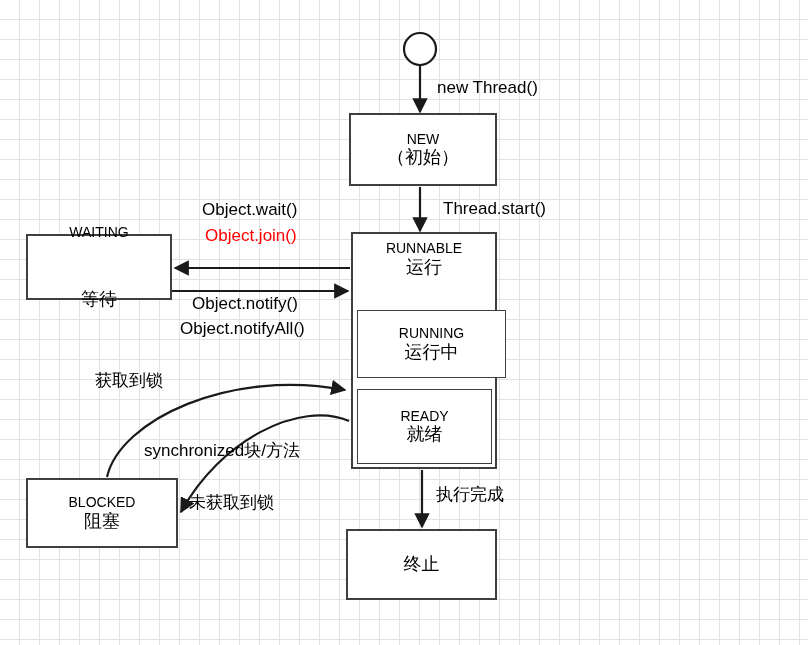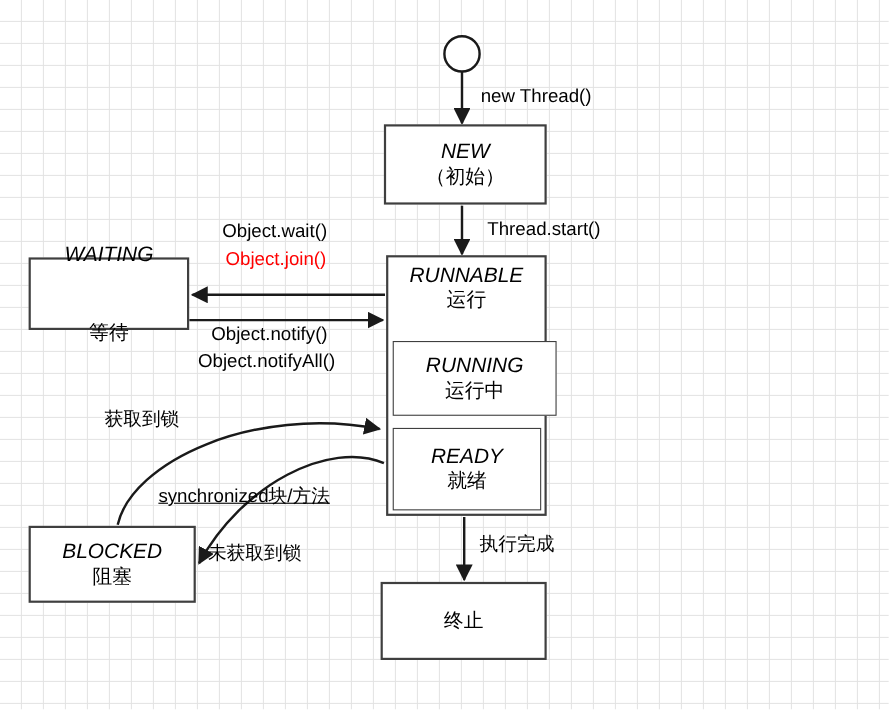--- a/index.html
+++ b/index.html
@@ -37,21 +37,21 @@
     align-items: center;
     justify-content: center;
     line-height: 1.18;
   }
   .node-line {
     display: block;
     text-align: center;
     color: #000000;
     white-space: nowrap;
   }
-  .node-line.en { font-size: 19px; font-style: italic; }
+  .node-line.en { font-size: 14px; }
   .node-line.cn { font-size: 18px; }
   .node-box.nested { border-width: 1.5px; }
 
   .edge-label {
     position: absolute;
     color: #000000;
     font-size: 17px;
     white-space: nowrap;
     line-height: 1.2;
   }
@@ -135,19 +135,19 @@
   <div class="edge-label" style="left:202px; top:200px;">Object.wait()</div>
 
   <div class="edge-label red" style="left:205px; top:226px;">Object.join()</div>
 
   <div class="edge-label" style="left:192px; top:294px;">Object.notify()</div>
 
   <div class="edge-label" style="left:180px; top:319px;">Object.notifyAll()</div>
 
   <div class="edge-label cn" style="left:95px; top:371px;">获取到锁</div>
 
-  <div class="edge-label cn" style="left:144px; top:441px;text-decoration:underline;">synchronized块/方法</div>
+  <div class="edge-label cn" style="left:144px; top:441px;">synchronized块/方法</div>
 
   <div class="edge-label cn" style="left:189px; top:471px;margin-top:22px;">未获取到锁</div>
 
   <div class="edge-label cn" style="left:436px; top:485px;text-align:right;">执行完成</div>
 
 </div>
 
 </body></html>

